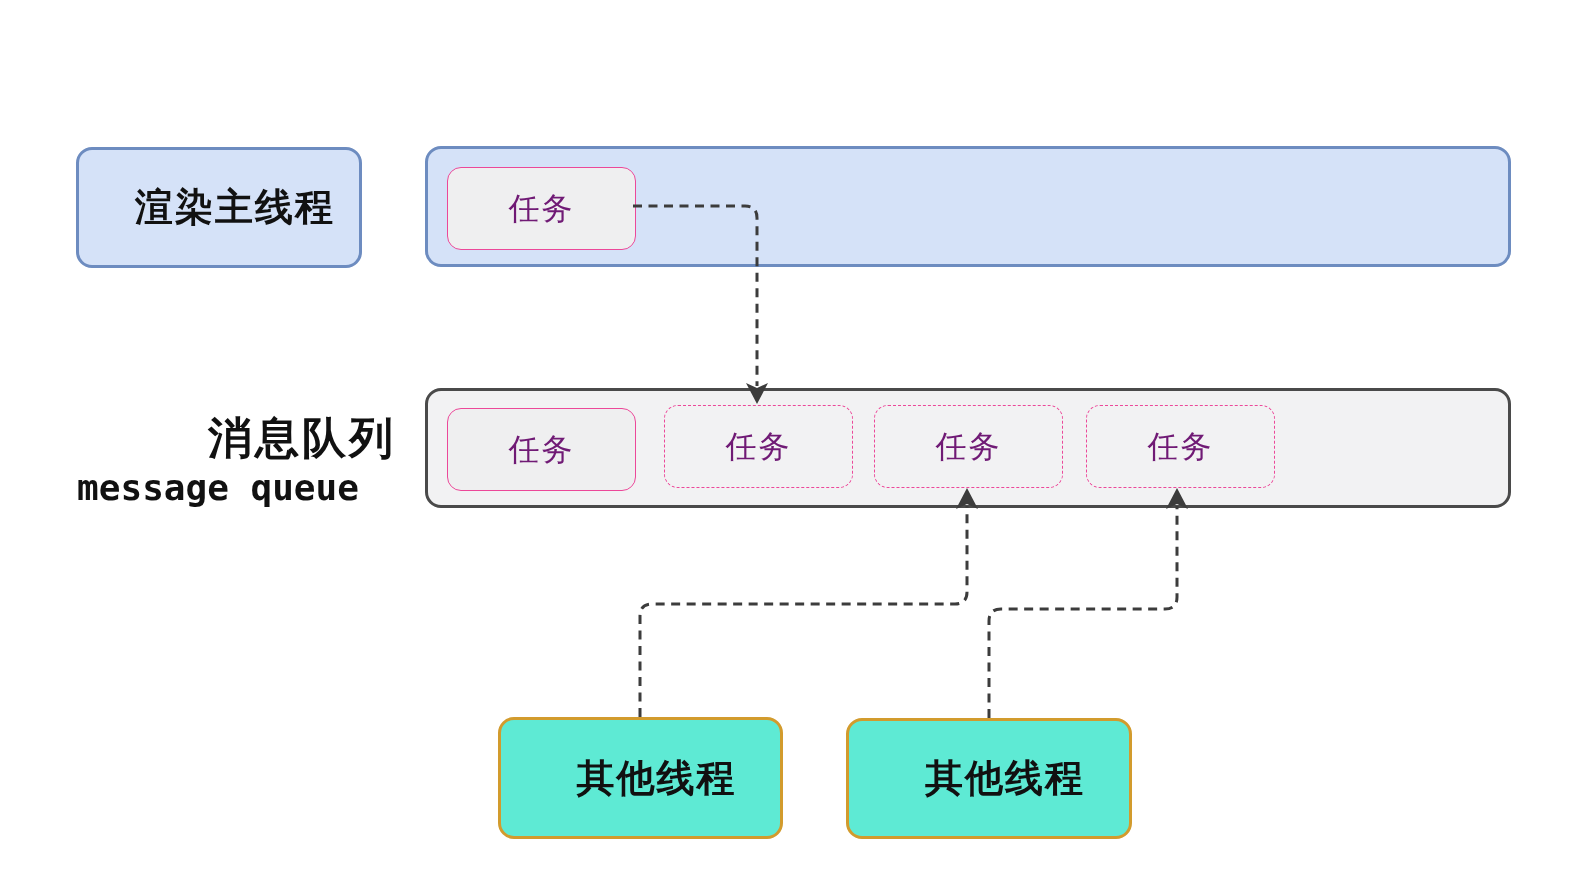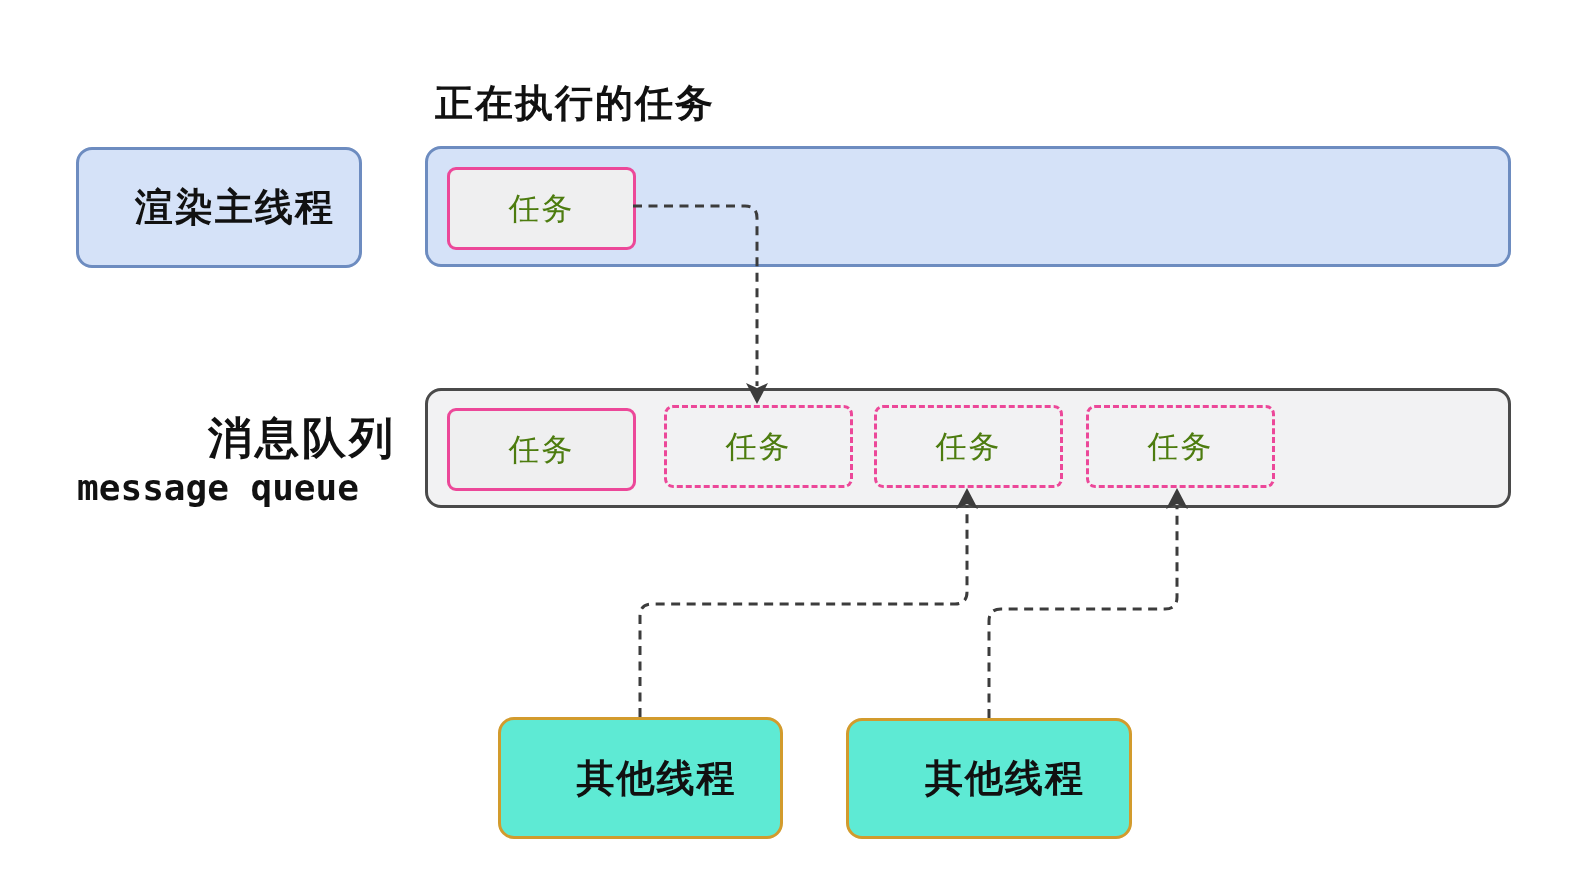--- a/index.html
+++ b/index.html
@@ -40,24 +40,24 @@
 
   .queue-track {
     left: 425px; top: 388px; width: 1086px; height: 120px;
     background: #f2f2f3; border: 3px solid #4a4a4a;
     border-radius: 16px;
   }
 
   .task-box {
     display: flex; align-items: center; justify-content: center;
     width: 189px; height: 83px;
-    background: #efeff0; border: 3px solid #ec4899;
-    border-radius: 9px;
+    background: #efeff0; border: 1px solid #ec4899;
+    border-radius: 14px;
     font-size: 31px; font-weight: 500; letter-spacing: 2px;
-    color: #4d7c0f;
+    color: #701a75;
   }
   .task-box.dashed {
     border-style: dashed;
     background: transparent;
   }
 
   .queue-label {
     left: 40px; top: 410px; width: 356px;
     text-align: center; line-height: 1.25;
   }
@@ -84,21 +84,20 @@
     fill: none; stroke: #3c3c3c; stroke-width: 3;
     stroke-dasharray: 9 6.5;
   }
   .conn-head { fill: #3c3c3c; stroke: none; }
 </style>
 </head>
 <body>
 
 <div class="canvas">
 
-  <div class="abs diagram-title">正在执行的任务</div>
 
   <div class="abs rounded-box thread-box">
     <span>渲染主线程</span>
   </div>
 
   <div class="abs main-thread-track">
     <div class="task-box" style="position:absolute; left:19px; top:18px;">
       <span>任务</span>
     </div>
   </div>

